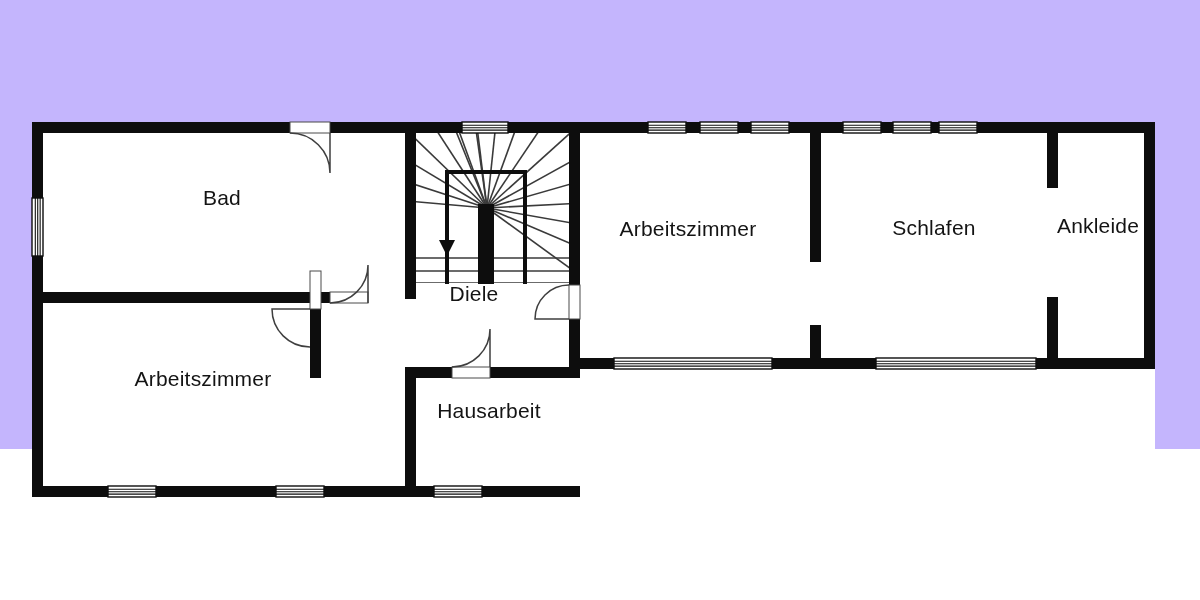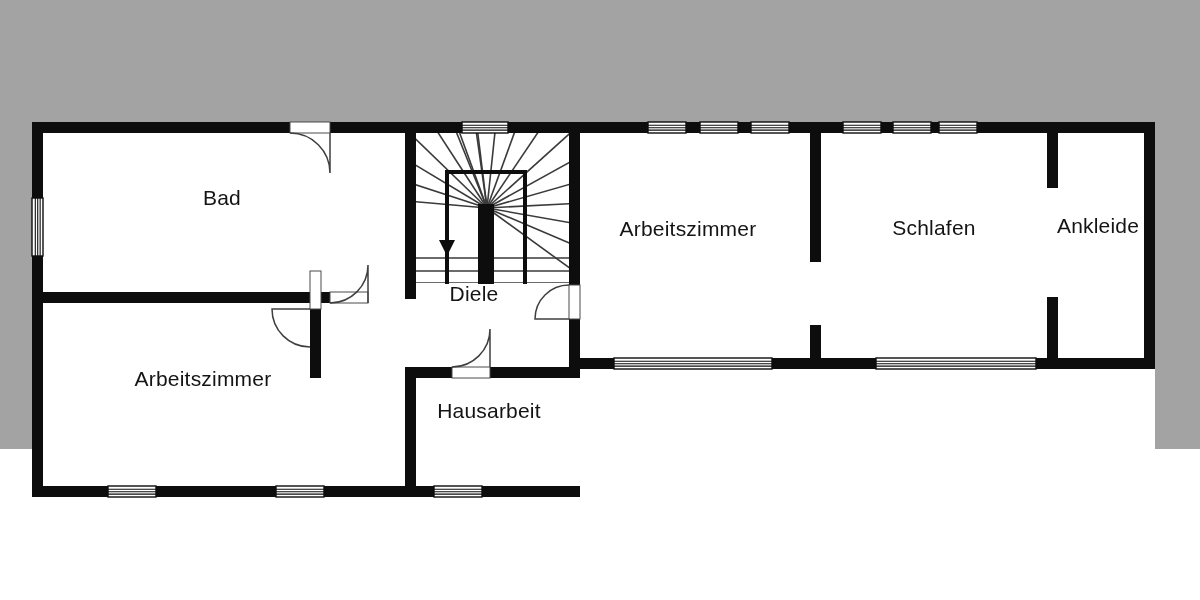--- a/index.html
+++ b/index.html
@@ -11,21 +11,21 @@
   body {
     width: 1200px;
     height: 600px;
     overflow: hidden;
     font-family: "Liberation Sans", sans-serif;
   }
   #floorplan-root {
     position: relative;
     width: 1200px;
     height: 449px;
-    background: #a3a3a3;
+    background: #c4b5fd;
   }
   #floorplan-svg {
     position: absolute;
     left: 0;
     top: 0;
     width: 1200px;
     height: 600px;
     display: block;
   }
   .room-label {

